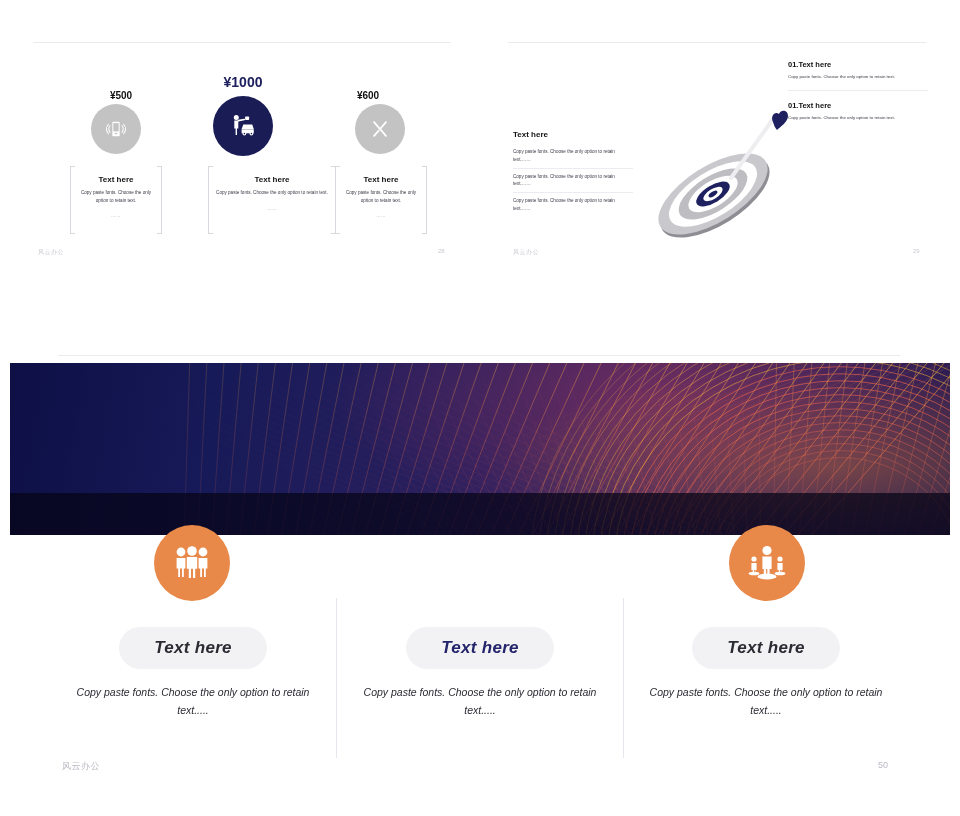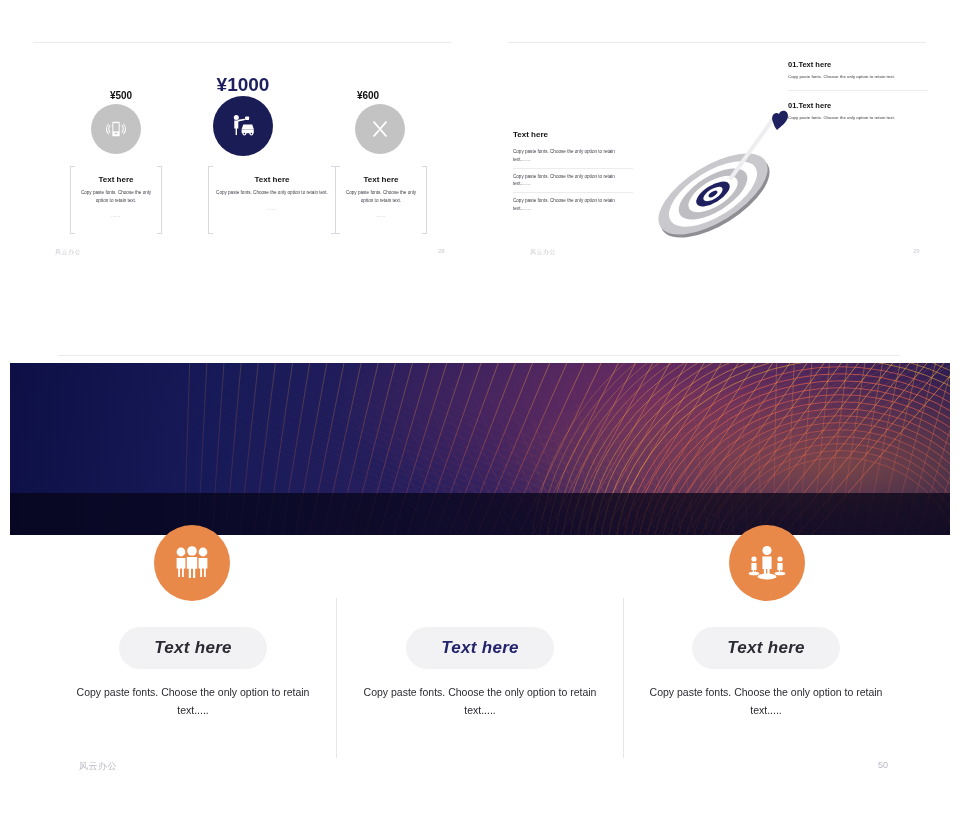--- a/index.html
+++ b/index.html
@@ -5,28 +5,28 @@
   html,body{margin:0;padding:0;}
   body{
     width:960px;height:816px;background:#ffffff;
     font-family:"Liberation Sans","DejaVu Sans",sans-serif;
     overflow:hidden;position:relative;
   }
   .slide{position:absolute;background:#fff;overflow:hidden;}
 
   
   .toprule{position:absolute;height:1px;background:#ebebee;}
-  .footer-brand{position:absolute;font-size:6px;color:#c9c9d2;letter-spacing:.5px;margin-left:17px;}
+  .footer-brand{position:absolute;font-size:6px;color:#c9c9d2;letter-spacing:.5px;}
   .footer-page{position:absolute;font-size:6px;color:#c9c9d2;}
 
   
   #slide28{left:30px;top:38px;width:425px;height:225px;}
   #slide28 .toprule{left:3px;top:4px;width:418px;}
   .price{position:absolute;font-size:10px;font-weight:bold;color:#111;text-align:center;}
-  .price.big{font-size:19px;color:#1e2060;}
+  .price.big{font-size:14px;color:#1e2060;}
   .circ{position:absolute;border-radius:50%;display:flex;align-items:center;justify-content:center;}
   .circ.gray{background:#c3c3c3;}
   .circ.navy{background:#1a1c55;}
   .card{position:absolute;text-align:center;}
   .card .brk{position:absolute;top:0;bottom:0;width:4px;border-top:1px solid #d8d8de;border-bottom:1px solid #d8d8de;}
   .card .brk.l{left:0;border-left:1px solid #d8d8de;}
   .card .brk.r{right:0;border-right:1px solid #d8d8de;}
   .card h4{margin:0;font-size:8px;font-weight:bold;color:#111;padding-top:9px;}
   .card p{margin:5px 8px 0;font-size:4.6px;line-height:1.65;color:#3b3b46;}
   .card .dots{margin-top:9px;font-size:4.6px;color:#9a9aa5;letter-spacing:.5px;}
@@ -56,21 +56,21 @@
   .banner svg{position:absolute;inset:0;width:100%;height:100%;}
 
   .iconcirc{position:absolute;border-radius:50%;display:flex;align-items:center;justify-content:center;}
   .iconcirc.orange{background:#e8894a;width:76px;height:76px;}
 
   .vdiv{position:absolute;width:1px;background:#e6e6ec;}
 
   .pill{position:absolute;height:42px;border-radius:21px;background:#f2f2f4;
         display:flex;align-items:center;justify-content:center;}
   .pill span{font-size:17px;font-weight:bold;font-style:italic;letter-spacing:.3px;}
-  .body-copy{position:absolute;text-align:center;font-size:10.5px;line-height:1.75;color:#2b2b33;}
+  .body-copy{position:absolute;text-align:center;font-size:10.5px;line-height:1.75;color:#2b2b33;font-style:italic;}
   #slide30 .footer-brand{left:62px;top:761px;font-size:9px;color:#b9b9c4;}
   #slide30 .footer-page{left:878px;top:761px;font-size:9px;color:#b9b9c4;}
 </style>
 </head>
 <body>
 
 <div class="slide" id="slide28">
   <div class="toprule"></div>
 
   <div class="price" style="left:46px;top:52px;width:90px;">¥500</div>

